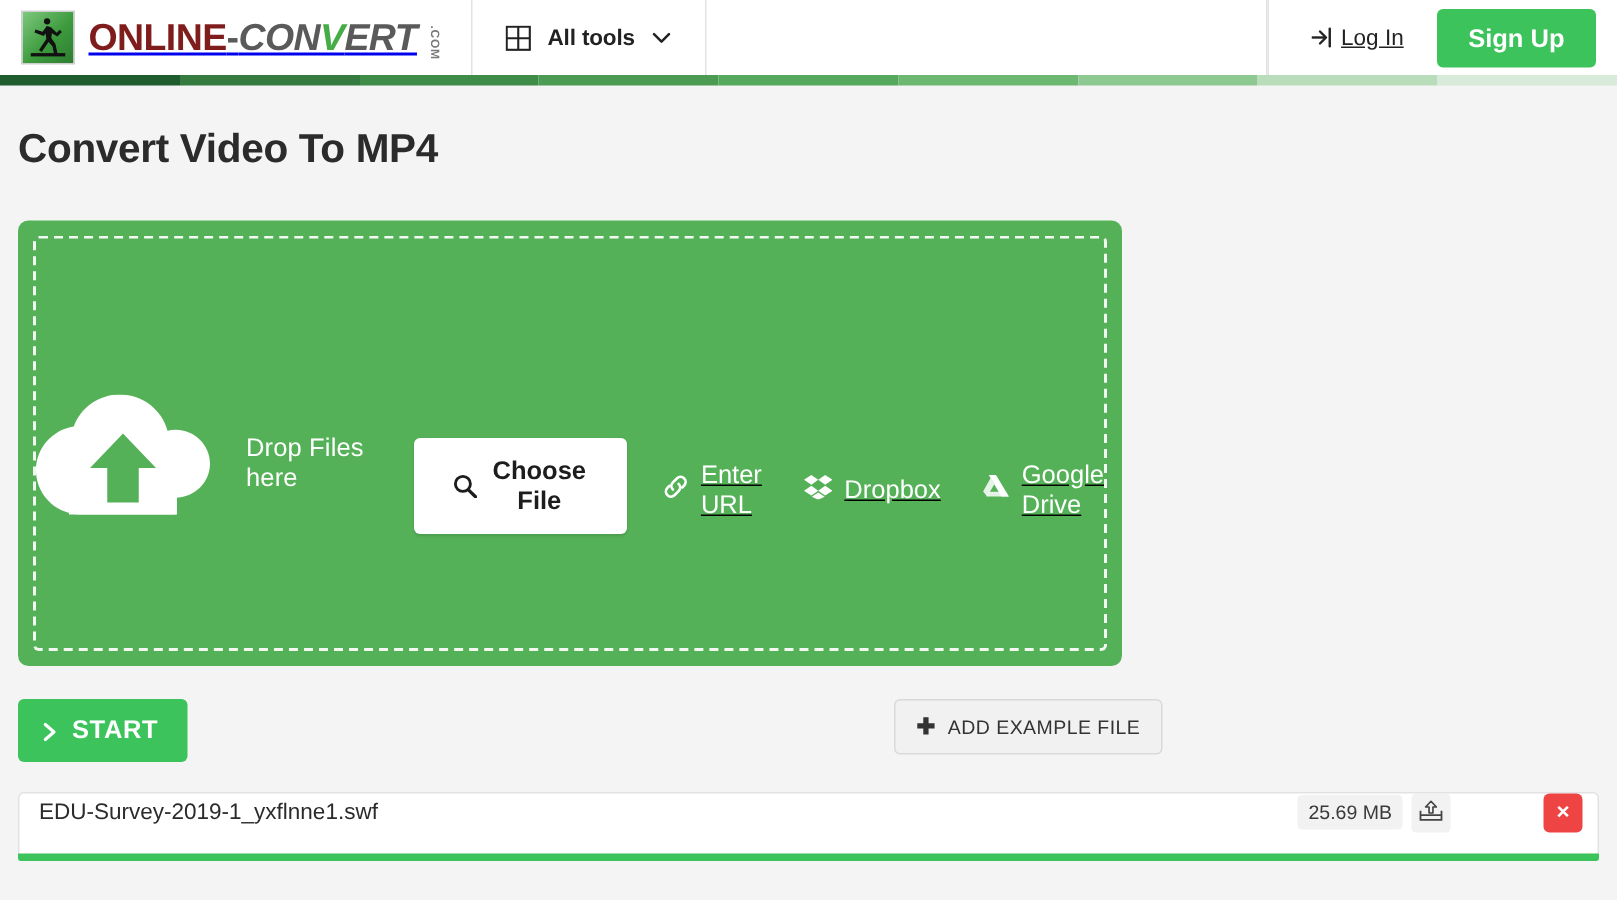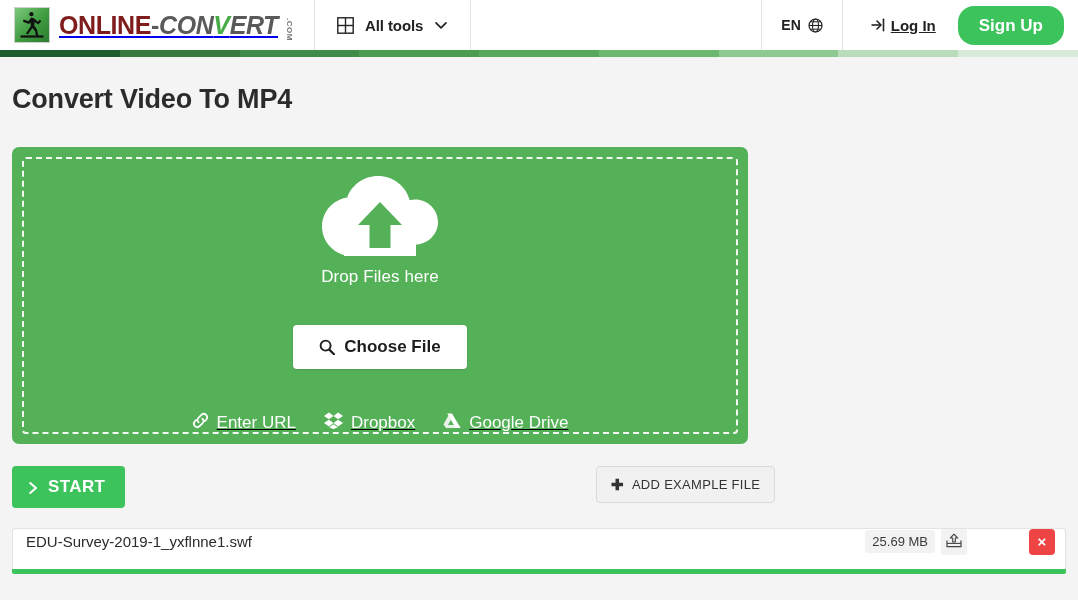--- a/index.html
+++ b/index.html
@@ -97,34 +97,34 @@
     align-items: center;
     gap: 0px;
     padding-left: 10px;
     padding-right: 14px;
   }
   .login {
     display: flex;
     align-items: center;
     gap: 4px;
     font-size: 15px;
-    font-weight: bold;
+    font-weight: normal;
     color: #222;
     cursor: pointer;
     padding: 0 22px 0 18px;
   }
   .login-icon { width: 16px; height: 14px; flex: none; }
   .signup {
     background: #34c759;
     background: #3cc35c;
     color: #fff;
     font-size: 17px;
     font-weight: bold;
     border: none;
-    border-radius: 16px;
+    border-radius: 4px;
     padding: 11px 21px;
     cursor: pointer;
     line-height: 1;
     font-family: "Liberation Sans", sans-serif;
   }
 
   
   .stripe {
     display: flex;
     height: 7px;
@@ -165,24 +165,25 @@
     display: flex;
     align-items: center;
     justify-content: center;
   }
   .dropzone-inner {
     position: absolute;
     left: 10px; right: 10px; top: 10px; bottom: 10px;
     border: 2px dashed rgba(255,255,255,0.92);
     border-radius: 4px;
     display: flex;
-    flex-direction: column;
-    align-items: center;
-    justify-content: center;
+    flex-direction: row;
+    align-items: center;
+    justify-content: flex-end;
     padding-top: 19px;
+    gap: 24px;
   }
   .cloud-wrap { width: 116px; height: 84px; }
   .droptext {
     color: #ffffff;
     font-size: 17px;
     margin-top: 7px;
     letter-spacing: 0.1px;
   }
   .choose-file {
     margin-top: 38px;
@@ -360,32 +361,20 @@
       </svg>
     </span>
   </div>
 
   <div class="hdr-divider"></div>
 
   <div class="hdr-spacer"></div>
 
   <div class="hdr-divider"></div>
 
-  <div class="lang">
-    <span>EN</span>
-    <span class="globe">
-      <svg width="15" height="15" viewBox="0 0 15 15" aria-hidden="true">
-        <circle cx="7.5" cy="7.5" r="6.5" fill="none" stroke="#222" stroke-width="1.2"></circle>
-        <ellipse cx="7.5" cy="7.5" rx="3" ry="6.5" fill="none" stroke="#222" stroke-width="1.1"></ellipse>
-        <line x1="1" y1="7.5" x2="14" y2="7.5" stroke="#222" stroke-width="1.1"></line>
-        <line x1="2.2" y1="3.8" x2="12.8" y2="3.8" stroke="#222" stroke-width="1"></line>
-        <line x1="2.2" y1="11.2" x2="12.8" y2="11.2" stroke="#222" stroke-width="1"></line>
-      </svg>
-    </span>
-  </div>
 
   <div class="hdr-divider"></div>
 
   <div class="hdr-right">
     <a class="login" href="#">
       <span class="login-icon">
         <svg width="16" height="14" viewBox="0 0 16 14" aria-hidden="true">
           <line x1="0.5" y1="7" x2="9.5" y2="7" stroke="#222" stroke-width="1.6"></line>
           <polyline points="6,3 10,7 6,11" fill="none" stroke="#222" stroke-width="1.6" stroke-linecap="round" stroke-linejoin="round"></polyline>
           <path d="M12.5 1.2 v11.6" stroke="#222" stroke-width="1.6" stroke-linecap="round" fill="none"></path>

